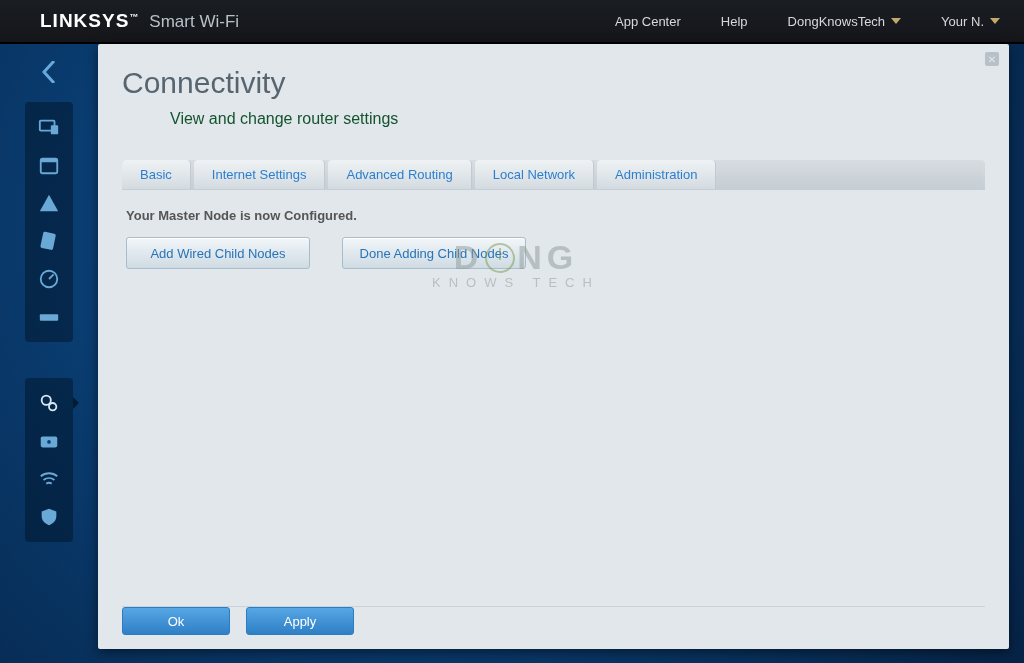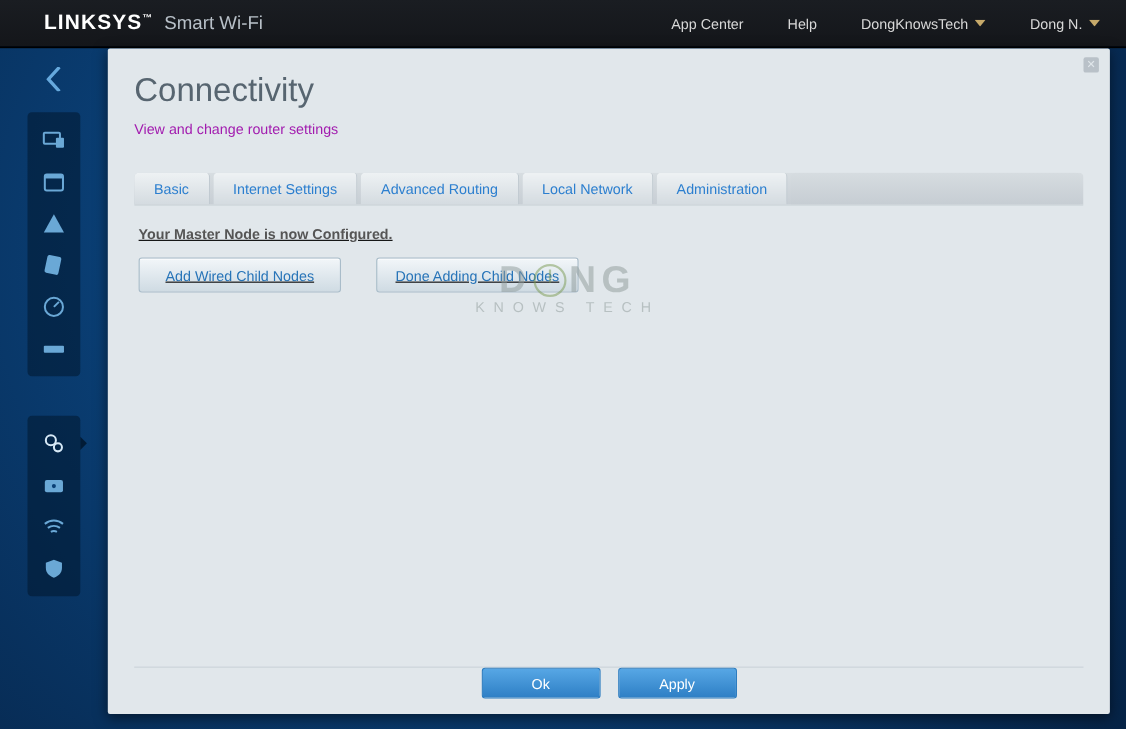--- a/index.html
+++ b/index.html
@@ -124,23 +124,24 @@
     display: flex; align-items: center; justify-content: center;
     cursor: pointer;
     border-radius: 2px;
   }
   .page-title {
     font-size: 30px;
     font-weight: 400;
     color: #576570;
   }
   .page-subtitle {
-    font-size: 13px;
-    color: #a21caf;
+    font-size: 16px;
+    color: #14532d;
     margin-top: 10px;
+    margin-left: 48px;
   }
 
   
   .tabs {
     margin-top: 32px;
     display: flex;
     border-bottom: 1px solid #c6cfd5;
     background: linear-gradient(#d7dde1,#c7ced4);
     border-radius: 4px 4px 0 0;
     overflow: hidden;
@@ -164,21 +165,20 @@
     margin-bottom: -1px;
   }
   .tab:last-child { flex: 1; border-right: none; cursor: default; background: linear-gradient(#d6dce0,#c6cdd3);}  
   .tab.filler { color: transparent; }
 
   
   .tab-body {
     flex: 1;
     padding: 18px 4px 10px 4px;
     position: relative;
-    text-decoration: underline;
   }
   .status-line {
     font-size: 13px;
     color: #555;
     font-weight: bold;
     margin-bottom: 14px;
   }
   .btn-grid {
     display: grid;
     grid-template-columns: 184px 184px;
@@ -209,21 +209,21 @@
   .watermark .w2 { font-size: 13px; letter-spacing: 8px; margin-top: -2px; }
   .pwr {
     display:inline-flex; width:30px;height:30px;border:2px solid #7a9a52;border-radius:50%;
     align-items:center;justify-content:center;margin:0 2px;color:#7a9a52;position:relative;
   }
   .pwr::before{content:"";position:absolute;width:2px;height:12px;background:#7a9a52;top:3px;}
 
   
   .footer {
     display: flex;
-    justify-content: center;
+    justify-content: flex-start;
     gap: 16px;
     padding-top: 0;
     border-top: 1px solid #cbd3d9;
   }
   .primary-btn {
     min-width: 108px;
     height: 28px;
     border: 1px solid #2b7cc0;
     border-radius: 3px;
     background: linear-gradient(#57a7e5,#2e7fc5);
@@ -245,21 +245,21 @@
   <div class="topbar-spacer"></div>
   <span class="top-link">App Center</span>
   <span class="top-link">Help</span>
   <span class="top-link">
     <span>DongKnowsTech</span>
     <svg width="10" height="6" viewBox="0 0 10 6">
         <path d="M0 0l5 6 5-6z"></path>
       </svg>
   </span>
   <span class="top-link">
-    <span>Dong N.</span>
+    <span>Your N.</span>
     <svg width="10" height="6" viewBox="0 0 10 6">
         <path d="M0 0l5 6 5-6z"></path>
       </svg>
   </span>
 </div>
 
 <div class="main">
 
   <div class="sidebar">
     <div class="back-btn">

